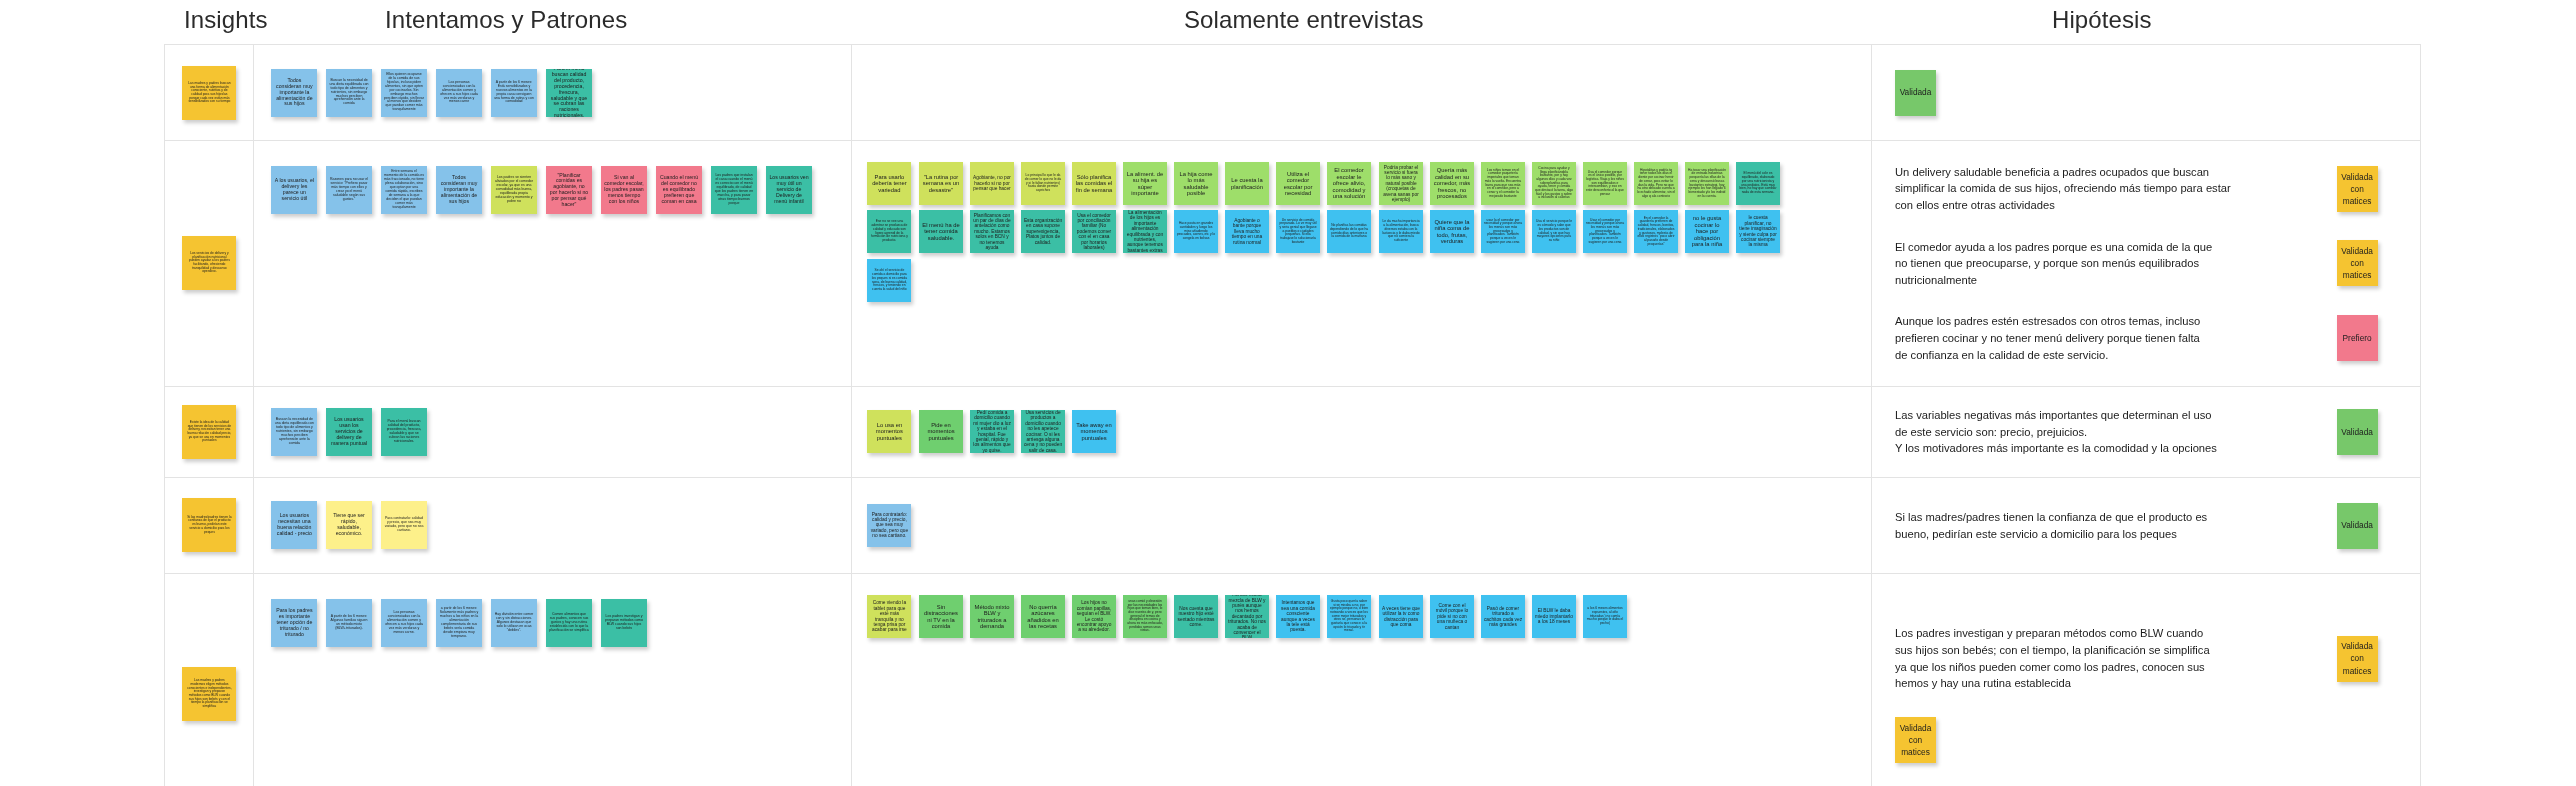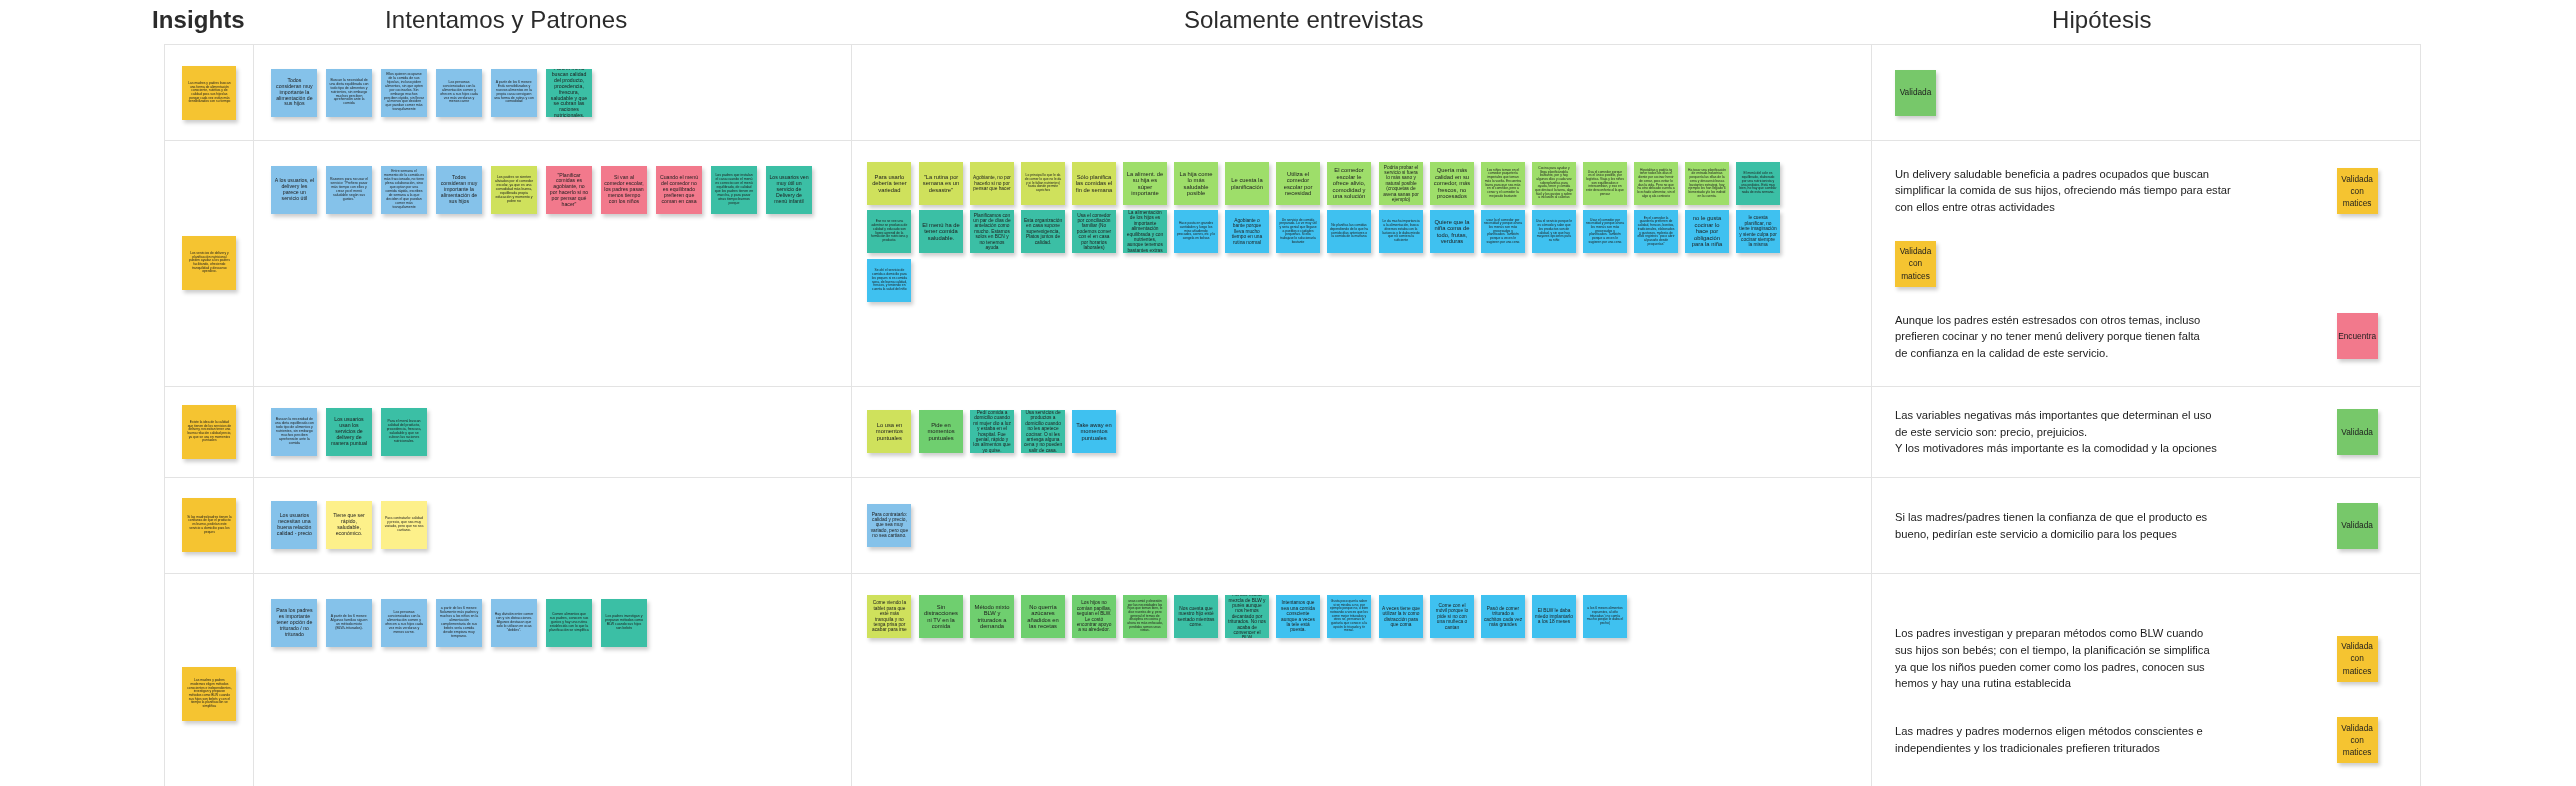--- a/index.html
+++ b/index.html
@@ -26,21 +26,21 @@
   }
   .col-header {
     position: absolute;
     top: 5.8px;
     font-size: 24px;
     color: #2b2b2b;
     font-weight: 400;
     white-space: nowrap;
     letter-spacing: 0.1px;
   }
-  .ch-insights   { left: 152px; font-weight: bold; }
+  .ch-insights   { left: 184px; }
   .ch-hallazgos  { left: 385px; }
   .ch-respuestas { left: 1184px; }
   .ch-hipotesis  { left: 2052px; }
 
   
   .grid {
     position: absolute;
     left: 164px;
     top: 44px;
     width: 2257px;
@@ -384,29 +384,32 @@
           <div class="hyp-list">
             <div class="hyp-item">
               <div class="hyp-text">Un delivery saludable beneficia a padres ocupados que buscan
 simplificar la comida de sus hijos, ofreciendo más tiempo para estar
 con ellos entre otras actividades</div>
               <div class="hyp-badge b-matices">Validada
 con
 matices</div>
             </div>
             <div class="hyp-item">
+              <div class="hyp-text">El comedor ayuda a los padres porque es una comida de la que
+no tienen que preocuparse, y porque son menús equilibrados
+nutricionalmente</div>
               <div class="hyp-badge b-matices">Validada
 con
 matices</div>
             </div>
             <div class="hyp-item">
               <div class="hyp-text">Aunque los padres estén estresados con otros temas, incluso
 prefieren cocinar y no tener menú delivery porque tienen falta
 de confianza en la calidad de este servicio.</div>
-              <div class="hyp-badge b-refutada">Encuentra</div>
+              <div class="hyp-badge b-refutada">Prefiero</div>
             </div>
           </div>
         </div>
       </div>
       <div class="row r3">
         <div class="cell c-insights" style="height: 90px;">
           <div class="notes">
             <div class="note ins n-yellow" style="left: 17.4px; top: 18px; width: 54px; height: 54px;">
               <span>Existe la idea de la calidad que tienen de los servicios de delivery, necesitan tener una buena relación calidad precio, ya que se usa en momentos puntuales</span>
             </div>
@@ -580,22 +583,20 @@
             <div class="hyp-item">
               <div class="hyp-text">Los padres investigan y preparan métodos como BLW cuando
 sus hijos son bebés; con el tiempo, la planificación se simplifica
 ya que los niños pueden comer como los padres, conocen sus
 hemos y hay una rutina establecida</div>
               <div class="hyp-badge b-matices">Validada
 con
 matices</div>
             </div>
             <div class="hyp-item">
-              <div class="hyp-text">Las madres y padres modernos eligen métodos conscientes e
-independientes y los tradicionales prefieren triturados</div>
               <div class="hyp-badge b-matices">Validada
 con
 matices</div>
             </div>
           </div>
         </div>
       </div>
     </div>
 
 </div>

